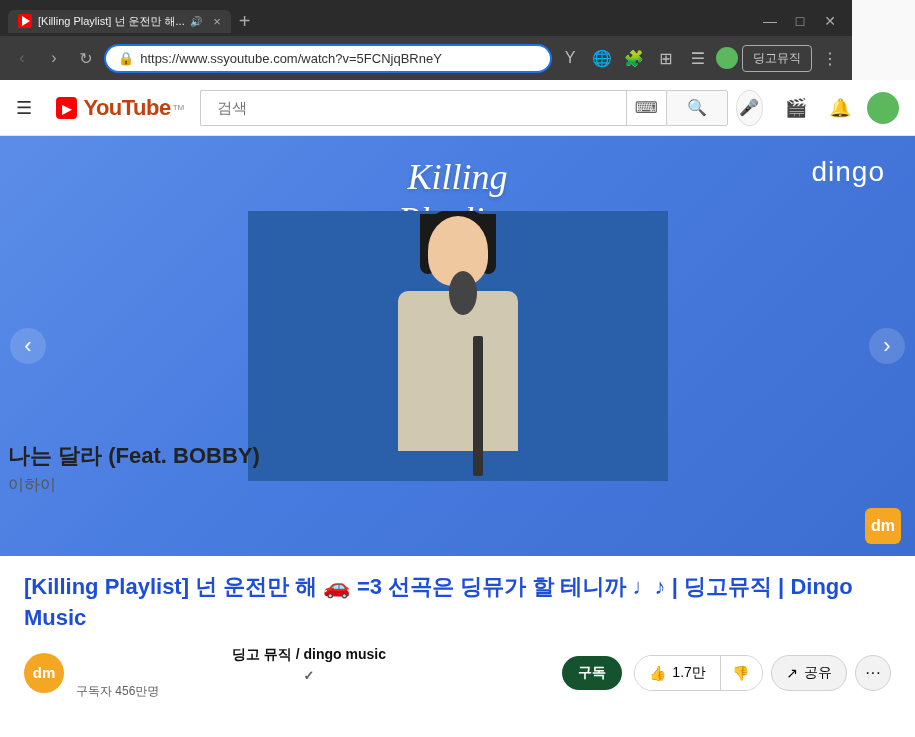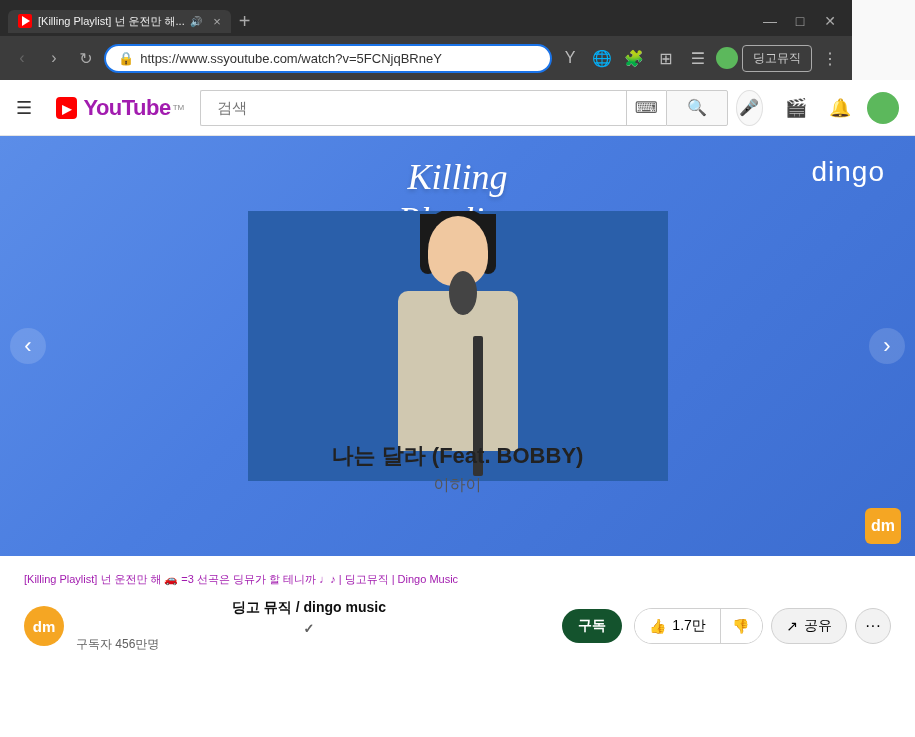--- a/index.html
+++ b/index.html
@@ -30,21 +30,21 @@
     .nav-icon { color: #bbb; font-size: 16px; cursor: pointer; width: 28px; height: 28px; display: flex; align-items: center; justify-content: center; border-radius: 50%; }
     .update-btn { background: transparent; border: 1px solid #aaa; color: #ccc; font-size: 12px; padding: 4px 10px; border-radius: 4px; cursor: pointer; }
     .profile-dot { width: 22px; height: 22px; background: #5cb85c; border-radius: 50%; }
 
     
     .yt-page { background: #fff; width: 915px; height: calc(737px - 80px); overflow-y: auto; }
     .yt-header { background: white; border-bottom: 1px solid #e5e5e5; display: flex; align-items: center; padding: 0 16px; height: 56px; gap: 16px; position: sticky; top: 0; z-index: 10; }
     .yt-menu-icon { font-size: 18px; cursor: pointer; color: #333; margin-right: 8px; }
     .yt-logo { display: flex; align-items: center; gap: 2px; }
     .yt-logo-icon { background: #ff0000; color: white; border-radius: 4px; padding: 3px 6px; font-size: 14px; font-weight: bold; margin-right: 4px; }
-    .yt-logo-text { font-size: 22px; font-weight: 700; color: #a21caf; font-family: 'Arial', sans-serif; letter-spacing: -0.5px; }
+    .yt-logo-text { font-size: 22px; font-weight: 700; color: #c2410c; font-family: 'Arial', sans-serif; letter-spacing: -0.5px; }
     .yt-logo-tm { font-size: 8px; vertical-align: super; color: #888; }
     .yt-search-wrapper { flex: 1; display: flex; align-items: center; max-width: 600px; margin: 8px auto; }
     .yt-search { border: 1px solid #ccc; border-right: none; border-radius: 2px 0 0 2px; padding: 6px 16px; font-size: 15px; height: 36px; width: 100%; outline: none; color: #333; }
     .yt-keyboard-btn { border: 1px solid #ccc; border-right: none; background: white; padding: 0 8px; height: 36px; cursor: pointer; display: flex; align-items: center; color: #606060; font-size: 16px; }
     .yt-search-btn { background: #f8f8f8; border: 1px solid #ccc; border-radius: 0 2px 2px 0; padding: 0 20px; height: 36px; cursor: pointer; display: flex; align-items: center; font-size: 16px; color: #333; }
     .yt-mic-btn { margin-left: 8px; width: 36px; height: 36px; background: #f8f8f8; border-radius: 50%; border: 1px solid #e0e0e0; display: flex; align-items: center; justify-content: center; cursor: pointer; font-size: 16px; }
     .yt-header-right { display: flex; align-items: center; gap: 8px; margin-left: auto; }
     .yt-icon-btn { width: 36px; height: 36px; border-radius: 50%; display: flex; align-items: center; justify-content: center; cursor: pointer; font-size: 18px; color: #606060; }
     .yt-avatar { width: 32px; height: 32px; border-radius: 50%; background: #5cb85c; display: flex; align-items: center; justify-content: center; color: white; font-size: 14px; cursor: pointer; }
 
@@ -61,28 +61,28 @@
     .singer-hair { width: 68px; height: 50px; background: #1a1a1a; border-radius: 50% 50% 0 0; position: absolute; top: -8px; left: 50%; transform: translateX(-50%); }
     .singer-hair-side { width: 16px; height: 60px; background: #1a1a1a; border-radius: 0 0 10px 10px; position: absolute; top: -2px; left: calc(50% - 38px); }
     .singer-hair-side-r { width: 16px; height: 60px; background: #1a1a1a; border-radius: 0 0 10px 10px; position: absolute; top: -2px; left: calc(50% + 22px); }
     .singer-body { width: 120px; height: 160px; background: #d0c8b0; border-radius: 10px 10px 0 0; position: absolute; top: 75px; left: 50%; transform: translateX(-50%); }
     .mic-stand { width: 10px; height: 140px; background: #333; position: absolute; bottom: 0; left: calc(50% + 20px); transform: translateX(-50%); border-radius: 2px; }
     .mic-head { width: 28px; height: 44px; background: #444; border-radius: 50%; position: absolute; top: 55px; left: calc(50% + 5px); transform: translateX(-50%); }
 
     .nav-arrow-left { position: absolute; left: 10px; top: 50%; transform: translateY(-50%); background: rgba(255,255,255,0.15); color: white; font-size: 22px; width: 36px; height: 36px; border-radius: 50%; display: flex; align-items: center; justify-content: center; cursor: pointer; }
     .nav-arrow-right { position: absolute; right: 10px; top: 50%; transform: translateY(-50%); background: rgba(255,255,255,0.15); color: white; font-size: 22px; width: 36px; height: 36px; border-radius: 50%; display: flex; align-items: center; justify-content: center; cursor: pointer; }
 
-    .song-info { position: absolute; bottom: 60px; left: 0; right: 0; text-align: center; }
+    .song-info { position: absolute; bottom: 60px; left: 8px; right: 0; text-align: left; }
     .song-title { font-size: 22px; font-weight: 700; color: #222; }
     .song-artist { font-size: 16px; color: #555; margin-top: 4px; }
 
     .dm-badge { position: absolute; bottom: 12px; right: 14px; width: 36px; height: 36px; background: #f5a623; border-radius: 6px; display: flex; align-items: center; justify-content: center; color: white; font-size: 16px; font-weight: bold; }
 
     .video-meta { padding: 16px 24px 8px; }
-    .video-title { font-size: 11px; font-weight: 400; color: #a21caf; line-height: 1.4; }
+    .video-title { font-size: 22px; font-weight: 700; color: #1d4ed8; line-height: 1.4; }
     .channel-row { display: flex; align-items: center; margin-top: 12px; gap: 12px; }
     .channel-avatar { width: 40px; height: 40px; background: #f5a623; border-radius: 50%; display: flex; align-items: center; justify-content: center; color: white; font-size: 15px; font-weight: bold; flex-shrink: 0; }
     .channel-info { flex: 1; }
     .channel-name { font-size: 14px; font-weight: 600; color: #0f0f0f; display: flex; align-items: center; gap: 4px; flex-direction: column; }
     .verified-icon { color: #606060; font-size: 13px; }
     .subscriber-count { font-size: 12px; color: #606060; }
     .subscribe-btn { background: #14532d; color: white; border: none; border-radius: 20px; padding: 8px 16px; font-size: 14px; font-weight: 600; cursor: pointer; margin-left: 8px; }
     .action-buttons { display: flex; align-items: center; gap: 8px; margin-left: auto; }
     .like-dislike { display: flex; border: 1px solid #d0d0d0; border-radius: 20px; overflow: hidden; }
     .like-btn { display: flex; align-items: center; gap: 6px; padding: 8px 14px; background: white; border: none; cursor: pointer; font-size: 14px; border-right: 1px solid #d0d0d0; }

